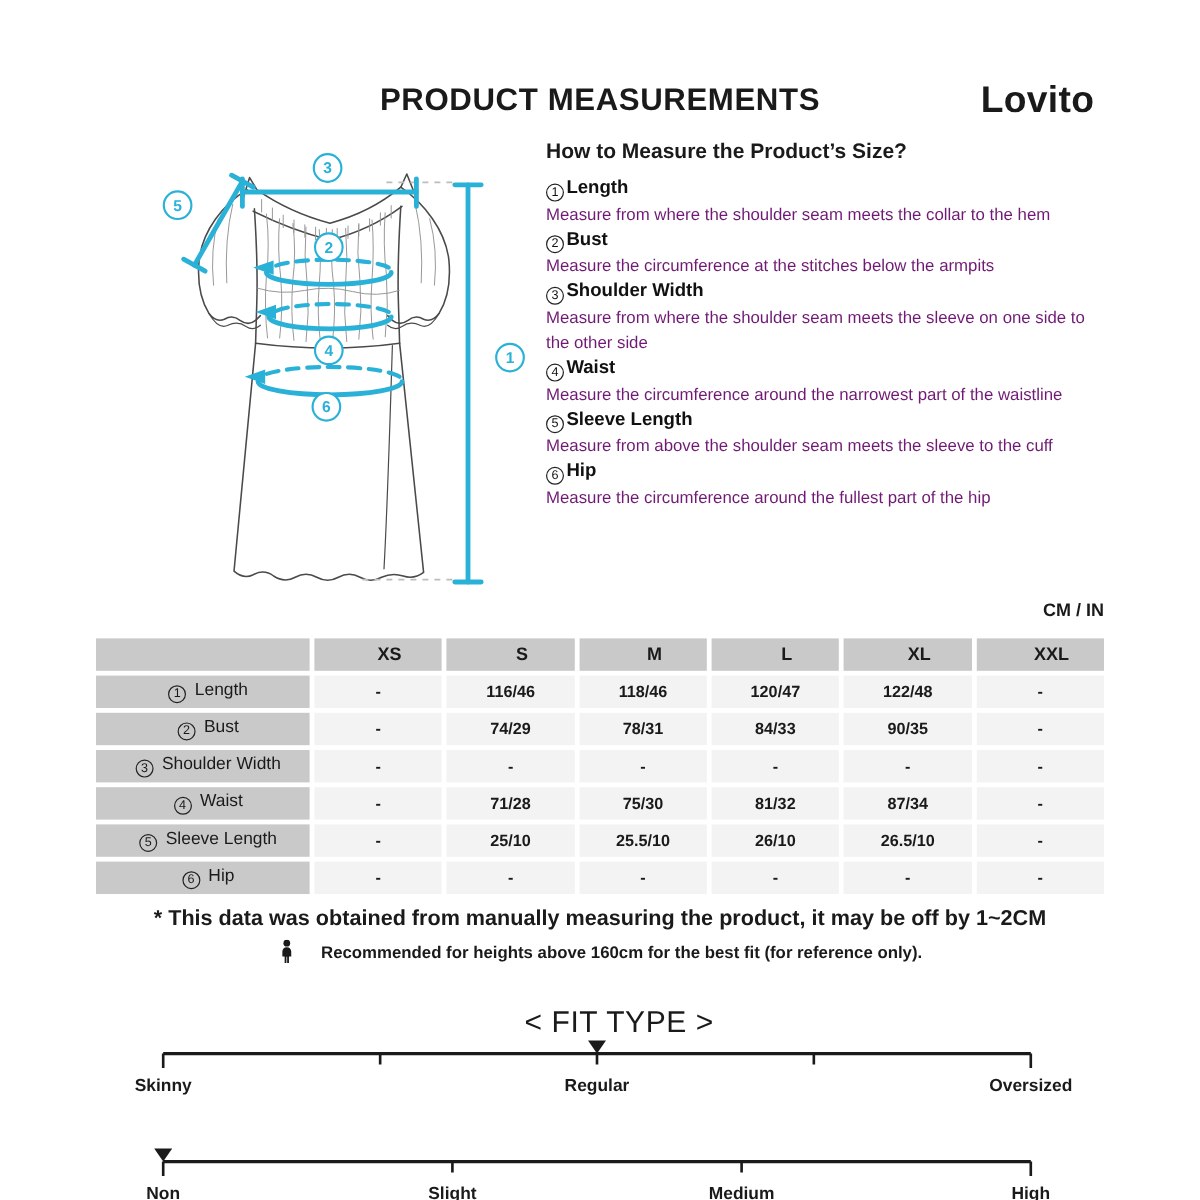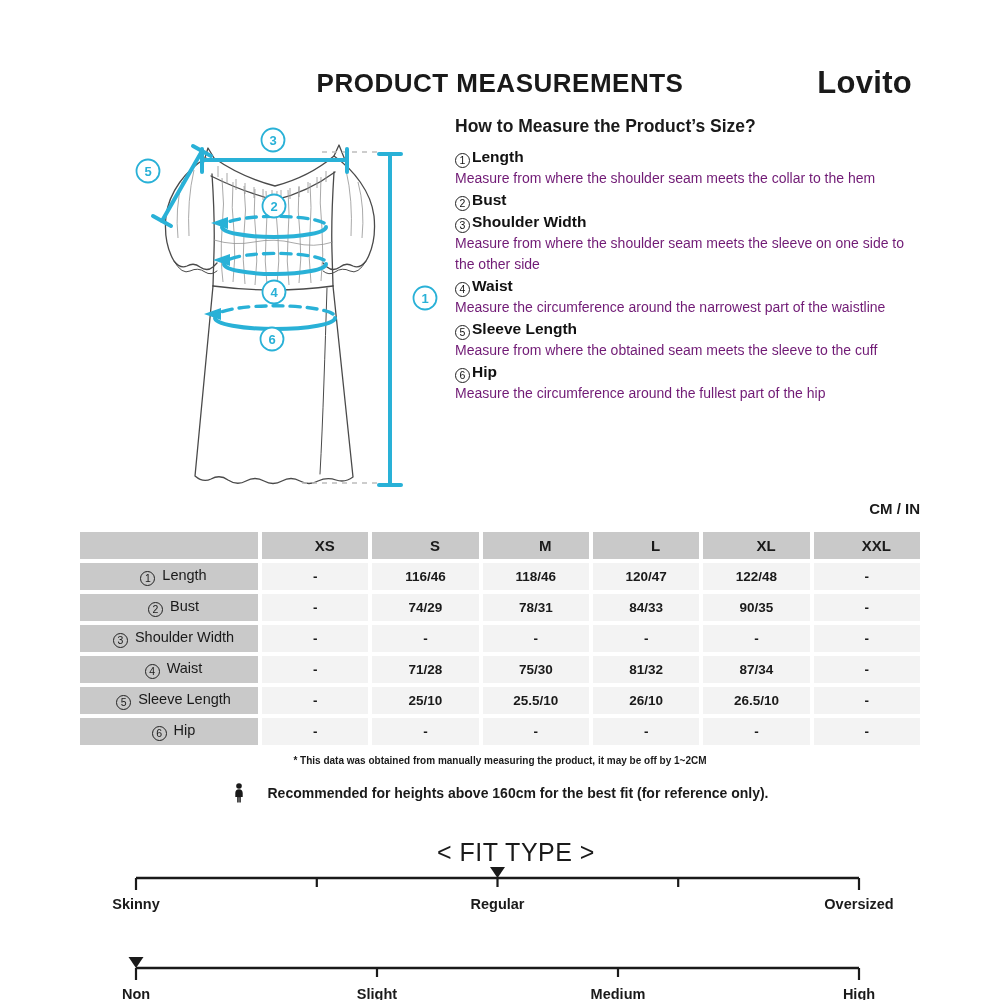--- a/index.html
+++ b/index.html
@@ -27,21 +27,21 @@
   
   table.size{border-collapse:separate;border-spacing:4px;position:absolute;left:76px;top:496px;
              width:848px;table-layout:fixed;}
   table.size td{height:25px;text-align:center;vertical-align:middle;}
   td.hc{background:#c9c9c9;font-weight:700;font-size:15px;padding-left:20px;}
   td.lc{background:#c9c9c9;text-align:left;padding-left:10px;font-size:14.5px;font-weight:500;}
   td.vc{background:#f3f3f3;font-weight:700;font-size:13.5px;}
   col.c0{width:178px;}
 
   
-  .note1{top:723px;left:0;width:1000px;text-align:center;font-size:10px;font-weight:700;}
+  .note1{top:723px;left:0;width:1000px;text-align:center;font-size:18px;font-weight:700;}
   .note2{top:751px;left:0;width:1000px;display:flex;justify-content:center;align-items:center;
          gap:22px;font-size:14px;font-weight:700;}
 
   
   .scale-title{left:16px;width:1000px;text-align:center;font-size:25px;font-weight:400;letter-spacing:.5px;}
   .fit-title{top:806px;} .fit-svg{top:833px;left:0;}
   .stretch-title{top:896px;} .stretch-svg{top:923px;left:0;}
   .scale-line{stroke:#1a1a1a;stroke-width:2.6;fill:none;}
   .scale-tick{stroke:#1a1a1a;stroke-width:2.2;fill:none;}
   .scale-label{font-size:14.5px;font-weight:700;fill:#1a1a1a;}
@@ -149,32 +149,33 @@
 
   <div class="abs howto">
     <div class="howto-title">How to Measure the Product’s Size?</div>
 
     <div class="hi">
       <div class="hi-h"><span class="cnum">1</span><span>Length</span></div>
       <div class="hi-d">Measure from where the shoulder seam meets the collar to the hem</div>
     </div>
     <div class="hi">
       <div class="hi-h"><span class="cnum">2</span><span>Bust</span></div>
+      <div class="hi-d">Measure the circumference at the stitches below the armpits</div>
     </div>
     <div class="hi">
       <div class="hi-h"><span class="cnum">3</span><span>Shoulder Width</span></div>
       <div class="hi-d">Measure from where the shoulder seam meets the sleeve on one side to the other side</div>
     </div>
     <div class="hi">
       <div class="hi-h"><span class="cnum">4</span><span>Waist</span></div>
       <div class="hi-d">Measure the circumference around the narrowest part of the waistline</div>
     </div>
     <div class="hi">
       <div class="hi-h"><span class="cnum">5</span><span>Sleeve Length</span></div>
-      <div class="hi-d">Measure from where the obtained seam meets the sleeve to the cuff</div>
+      <div class="hi-d">Measure from above the shoulder seam meets the sleeve to the cuff</div>
     </div>
     <div class="hi">
       <div class="hi-h"><span class="cnum">6</span><span>Hip</span></div>
       <div class="hi-d">Measure the circumference around the fullest part of the hip</div>
     </div>
   </div>
 
   <div class="abs units">CM / IN</div>
 
   <table class="size table">

